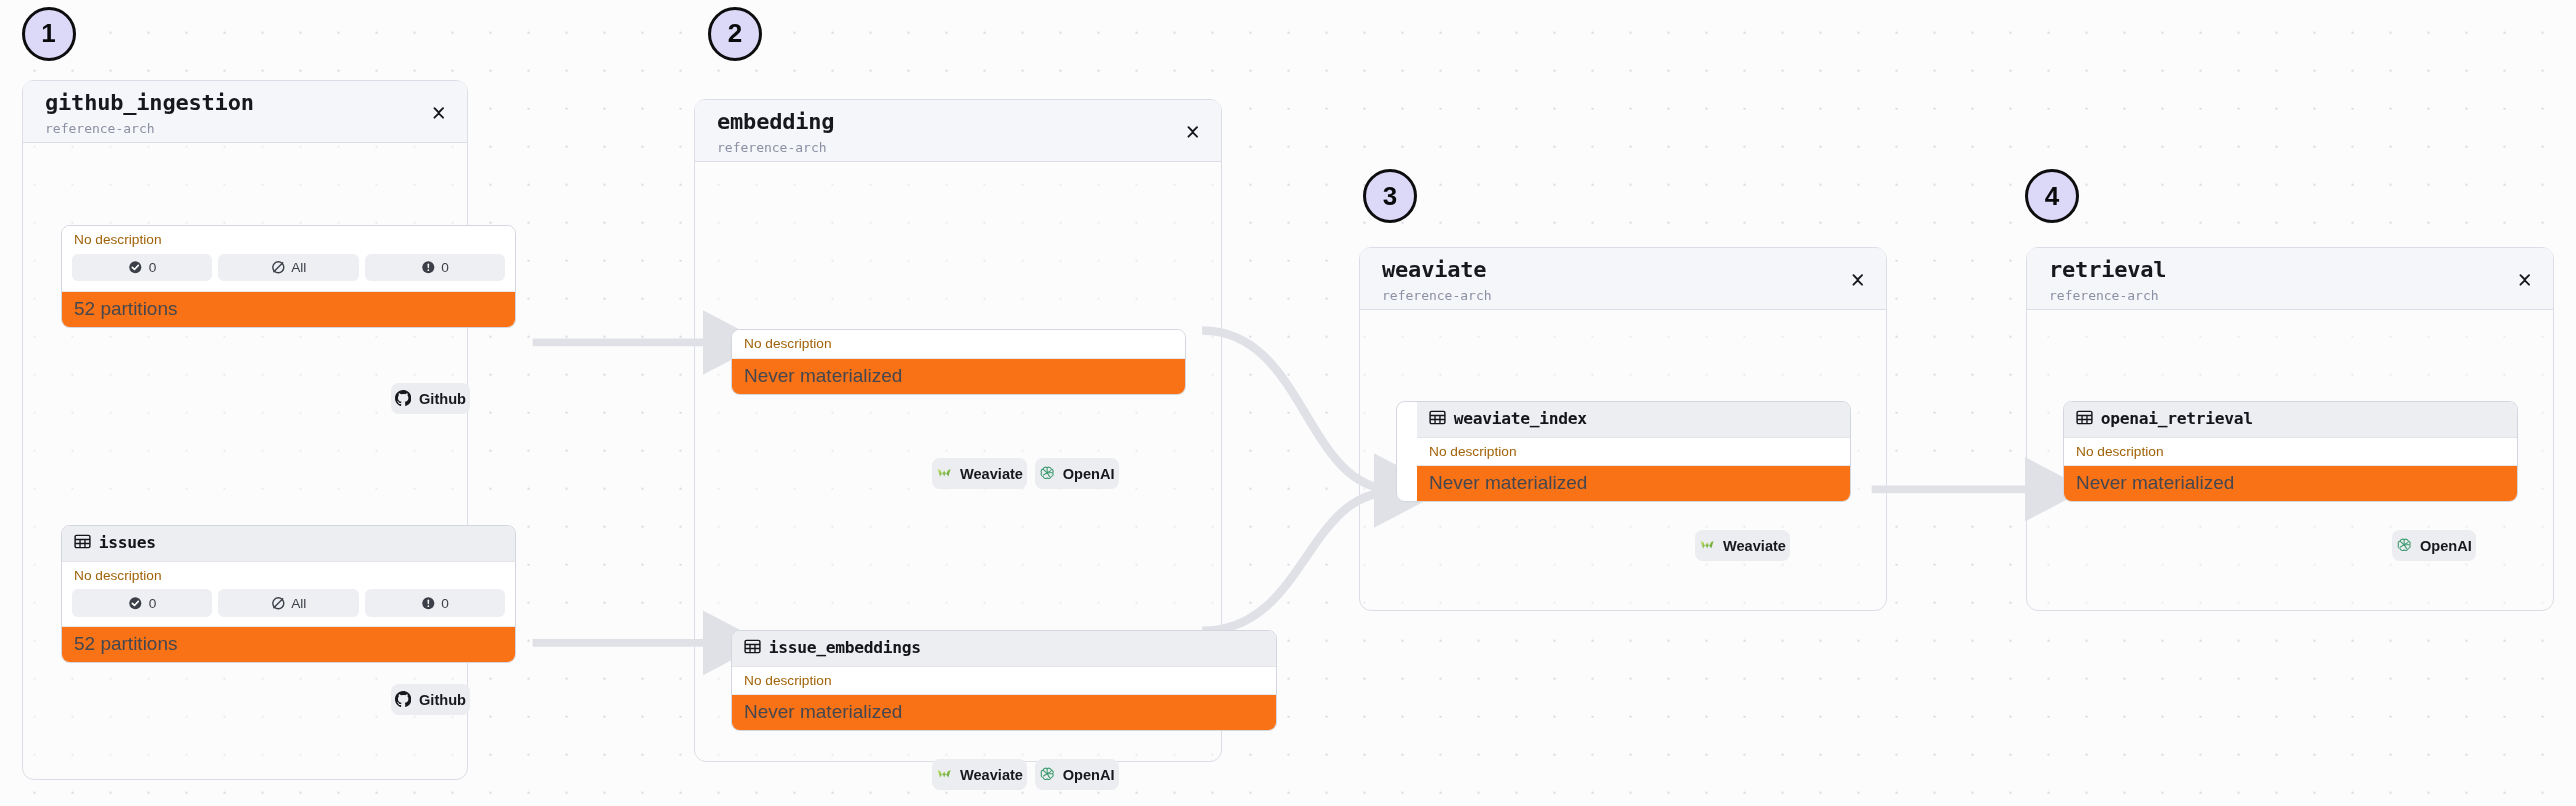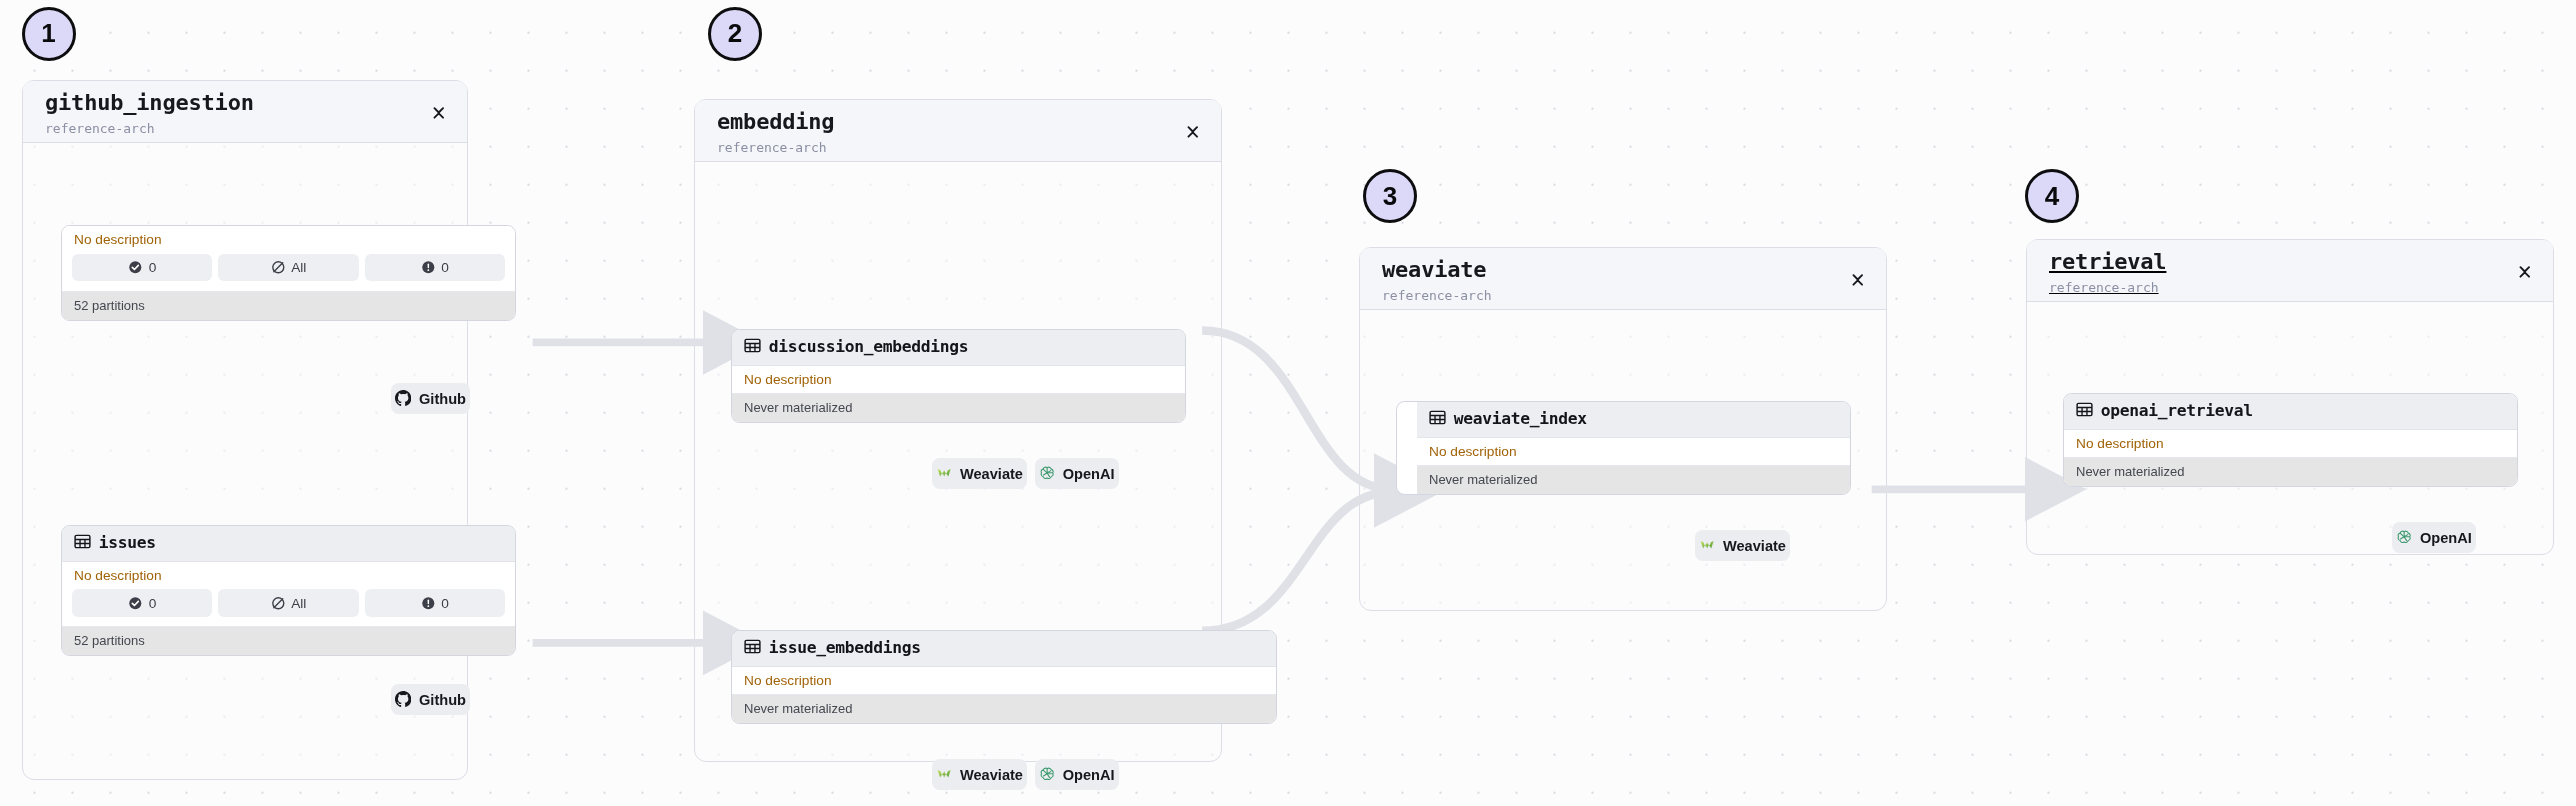--- a/index.html
+++ b/index.html
@@ -83,23 +83,23 @@
     font-family:"DejaVu Sans Mono","Liberation Mono",monospace;
     font-size:16.3px;font-weight:700;color:#13151a;letter-spacing:-0.3px;
     white-space:nowrap;
   }
   .asset-desc{
     background:#ffffff;
     padding:6px 12px 6.9px 12px;
     font-size:13.7px;color:#a16207;
   }
   .asset-foot{
-    background:#e5e5e5;
+    background:#f97316;
     padding:6px 12px 6.9px 12px;
-    font-size:13px;color:#44474f;
+    font-size:19px;color:#44474f;
     border-top:0.9px solid #e6e8ee;
   }
   .asset-stats{
     display:flex;gap:6px;padding:0 10.3px 9.4px 10.3px;background:#ffffff;
   }
   .stat{
     flex:1;background:#edeff3;border-radius:6px;height:27.5px;
     display:flex;align-items:center;justify-content:center;gap:6px;
     font-size:13.7px;color:#3c3f47;
   }
@@ -285,32 +285,20 @@
       <div class="collapse-icon">
         <svg width="15.5" height="19" viewBox="0 0 18 22">
           <path d="M4 6 L9 11 L14 6" fill="none" stroke="#16181d" stroke-width="2.2" stroke-linecap="round" stroke-linejoin="round"></path>
           <path d="M4 17 L9 12 L14 17" fill="none" stroke="#16181d" stroke-width="2.2" stroke-linecap="round" stroke-linejoin="round"></path>
         </svg>
       </div>
     </div>
     <div class="group-body">
 
       <div class="asset" style="left:36px;top:167px;width:455px;">
-        <div class="asset-head">
-          <span class="tbl-icon">
-            <svg width="17" height="17" viewBox="0 0 20 20">
-              <rect x="1.3" y="2.8" width="17.4" height="14.4" rx="1.6" fill="none" stroke="#13151a" stroke-width="1.7"></rect>
-              <line x1="1.3" y1="7.6" x2="18.7" y2="7.6" stroke="#13151a" stroke-width="1.6"></line>
-              <line x1="1.3" y1="12.4" x2="18.7" y2="12.4" stroke="#13151a" stroke-width="1.6"></line>
-              <line x1="7.1" y1="7.6" x2="7.1" y2="17.2" stroke="#13151a" stroke-width="1.6"></line>
-              <line x1="12.9" y1="7.6" x2="12.9" y2="17.2" stroke="#13151a" stroke-width="1.6"></line>
-            </svg>
-          </span>
-          <span class="asset-name">discussion_embeddings</span>
-        </div>
         <div class="asset-desc">No description</div>
         <div class="asset-foot">Never materialized</div>
       </div>
       <div class="chips" style="left:237px;top:296px;">
         <div class="chip">
           <span>
             <svg width="16.3" height="16.3" viewBox="0 0 20 20">
               <defs>
                 <linearGradient id="wg1" x1="0" y1="0" x2="1" y2="1">
                   <stop offset="0%" stop-color="#c9e265"></stop>
@@ -427,21 +415,21 @@
               </defs>
               <path d="M2 5 L5 14 L8 9 L10 14 L12 9 L15 14 L18 5 L14.5 6.5 L12.5 12 L10 6.5 L7.5 12 L5.5 6.5 Z" fill="url(#wg3)"></path>
             </svg>
           </span>
           <span>Weaviate</span>
         </div>
       </div>
     </div>
   </div>
 
-  <div class="group" style="left:2026px;top:239px;width:528px;height:316px;text-decoration:underline;">
+  <div class="group" style="left:2026px;top:247px;width:528px;height:364px;">
     <div class="group-head">
       <div>
         <div class="group-title">retrieval</div>
         <div class="group-sub">reference-arch</div>
       </div>
       <div class="collapse-icon">
         <svg width="15.5" height="19" viewBox="0 0 18 22">
           <path d="M4 6 L9 11 L14 6" fill="none" stroke="#16181d" stroke-width="2.2" stroke-linecap="round" stroke-linejoin="round"></path>
           <path d="M4 17 L9 12 L14 17" fill="none" stroke="#16181d" stroke-width="2.2" stroke-linecap="round" stroke-linejoin="round"></path>
         </svg>

